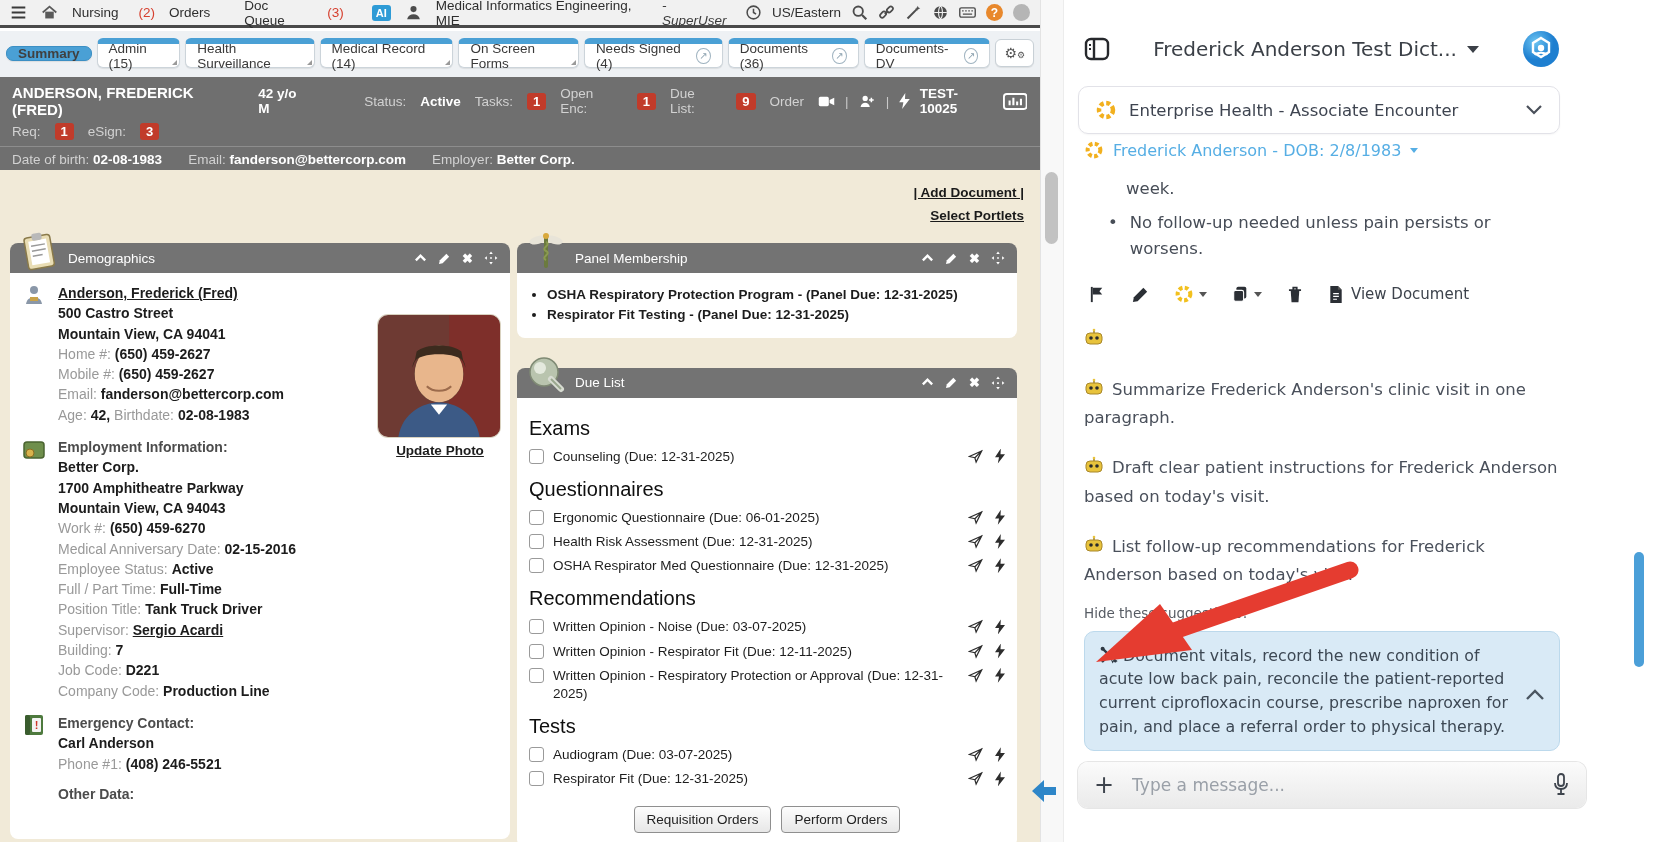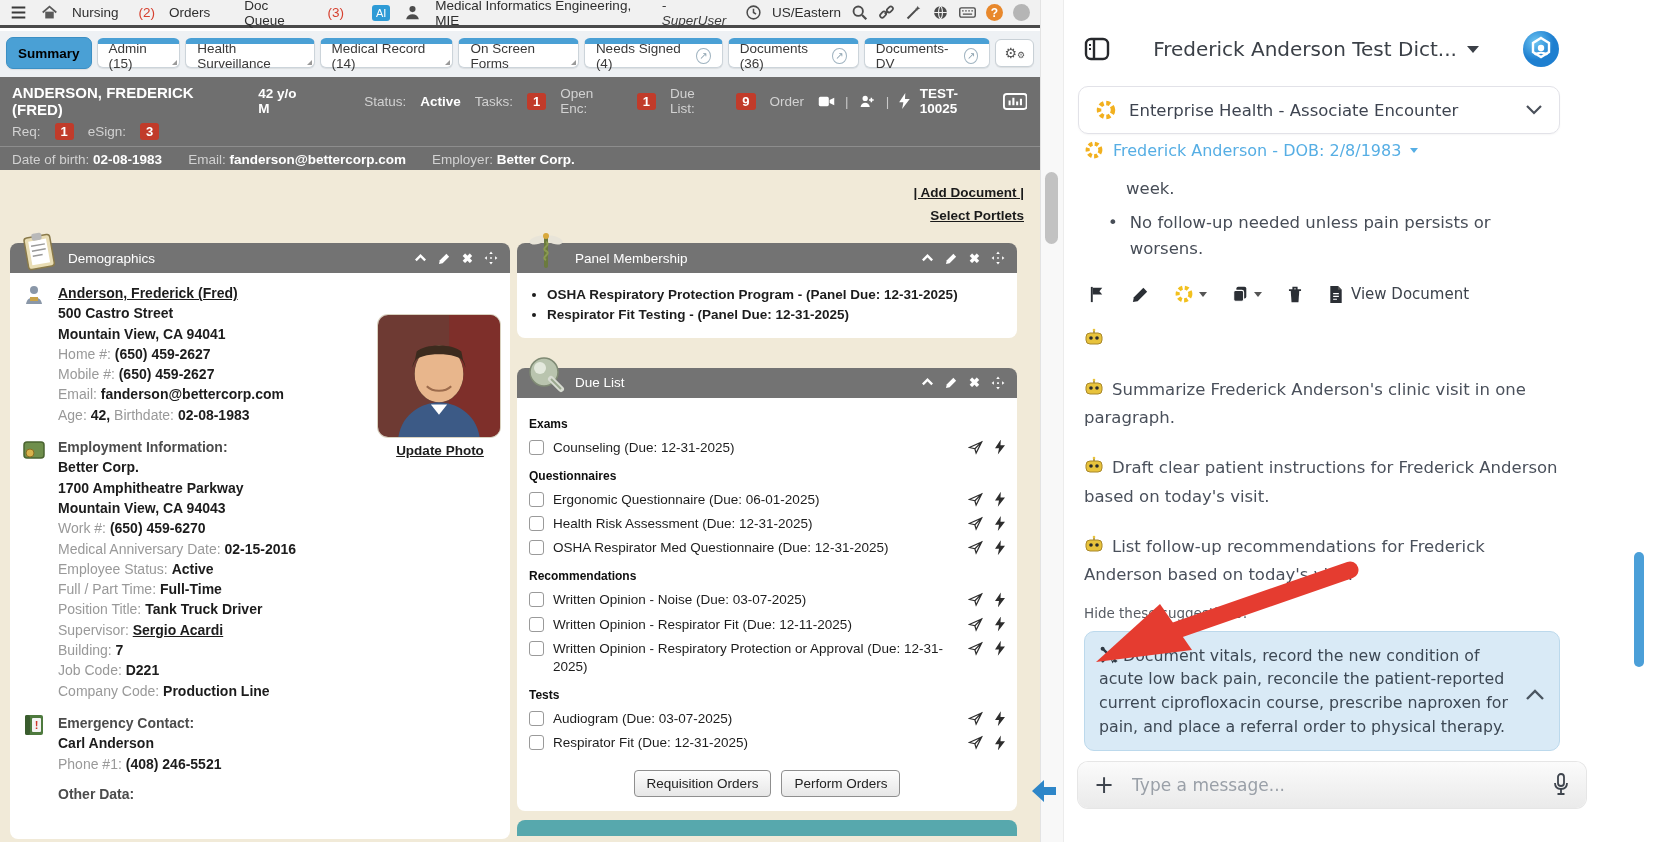--- a/index.html
+++ b/index.html
@@ -6,35 +6,35 @@
   html,body { width:1656px; height:842px; overflow:hidden; }
   body { font-family:"Liberation Sans", sans-serif; position:relative; background:#fff; color:#222; }
   .clickable { cursor:pointer; }
 
   
   .topbar { position:absolute; left:0; top:0; width:1040px; height:28px; background:#f1f1f1;
             display:flex; align-items:center; gap:14px; padding:0 10px; font-size:13.5px; color:#2e2e2e;
             border-bottom:3px solid #4a4a4a; }
   .topbar .navitem { display:flex; gap:20px; align-items:center; }
   .topbar .navcount { color:#d6402f; }
-  .aibadge { background:#2e9bd6; color:#fff; font-weight:normal; font-size:11px; border-radius:3px; padding:2px 4px; }
+  .aibadge { background:#2e9bd6; color:#fff; font-weight:bold; font-size:11px; border-radius:3px; padding:2px 4px; }
   .tb-icon { width:17px; height:17px; display:inline-flex; }
   .tb-right { display:flex; align-items:center; gap:10px; margin-left:auto; }
   .help-circle { width:17px; height:17px; border-radius:50%; background:#e8882c; color:#fff; font-weight:bold;
                  font-size:12px; display:flex; align-items:center; justify-content:center; }
   .gray-circle { width:17px; height:17px; border-radius:50%; background:#b5b5b5; }
   .role-italic { font-style:italic; color:#3c3c3c; }
 
   
   .tabbar { position:absolute; left:0; top:31px; width:1040px; height:46px; background:#eef1f4;
             display:flex; align-items:center; gap:5px; padding:6px 6px 8px; }
   .tab { position:relative; background:#fff; border:1px solid #ccd4da; border-top:6px solid #4aa0d5;
          border-radius:6px; height:30px; display:flex; align-items:center; gap:6px; padding:0 11px;
          font-size:13.5px; color:#3a3a3a; box-shadow:0 1px 1px rgba(0,0,0,.08); }
-  .tab.active { background:#4aa0d5; border:1px solid #3b8fc4; color:#000000; font-weight:bold; height:32px; border-radius:7px; }
+  .tab.active { background:#4aa0d5; border:1px solid #3b8fc4; color:#404040; font-weight:bold; height:15px; border-radius:7px; }
   .tab .fold { position:absolute; right:2px; bottom:2px; width:0; height:0;
                border-left:5px solid transparent; border-bottom:5px solid #9a9a9a; }
   .ext-circle { width:16px; height:16px; border:1.5px solid #9fb3c0; border-radius:50%; color:#8aa0ae;
                 font-size:10px; display:flex; align-items:center; justify-content:center; }
   .gearbtn { margin-left:auto; background:#fff; border:1px solid #c8d0d6; border-radius:6px; height:28px;
              padding:0 8px; font-size:14px; color:#555; display:flex; align-items:center; box-shadow:0 1px 1px rgba(0,0,0,.08);}
 
   
   .pt-hdr { position:absolute; left:0; top:77px; width:1040px; height:93px; background:#6f6f6f; color:#fff; font-size:13.5px; }
   .pt-row1 { display:flex; align-items:center; gap:14px; padding:7px 12px 2px; }
@@ -75,21 +75,21 @@
   .sec-title { font-weight:bold; color:#4c4c4c; }
   .photo-wrap { position:absolute; right:8px; top:42px; width:124px; text-align:center; }
   .photo { width:122px; height:122px; border-radius:10px; overflow:hidden; box-shadow:0 0 0 1px #d9d2c0; }
   .update-photo { display:inline-block; margin-top:6px; font-weight:bold; text-decoration:underline; font-size:13.5px; }
   .demo-body { position:relative; min-height:566px; }
 
   .pm-list { margin:2px 0 2px 18px; line-height:1.5; }
   .pm-list li { font-size:13.5px; }
   .pm-name { font-weight:bold; }
 
-  .dl-sec-h { font-size:12px; font-weight:bold; margin:9px 0 5px; color:#0f0f0f; }
+  .dl-sec-h { font-size:20px; font-weight:normal; margin:9px 0 5px; color:#0f0f0f; }
   .dl-row { display:flex; align-items:flex-start; gap:9px; padding:3px 0; font-size:13.5px; }
   .cb { flex:0 0 15px; width:15px; height:15px; border:1.5px solid #9a9a9a; border-radius:3px; background:#fff; margin-top:1px; }
   .dl-label { flex:1; line-height:1.35; }
   .dl-icons { display:flex; gap:12px; align-items:center; margin-left:auto; padding-top:1px; }
   .btn-row { display:flex; justify-content:center; gap:10px; margin:14px 0 4px; }
   .gbtn { border:1px solid #8f8f8f; border-radius:4px; background:linear-gradient(#fdfdfd,#e7e7e7);
           padding:5px 12px; font-size:13.5px; color:#222; }
   .teal-partial { margin-top:9px; height:16px; background:#57a8ad; border-radius:8px 8px 0 0; }
 
   

